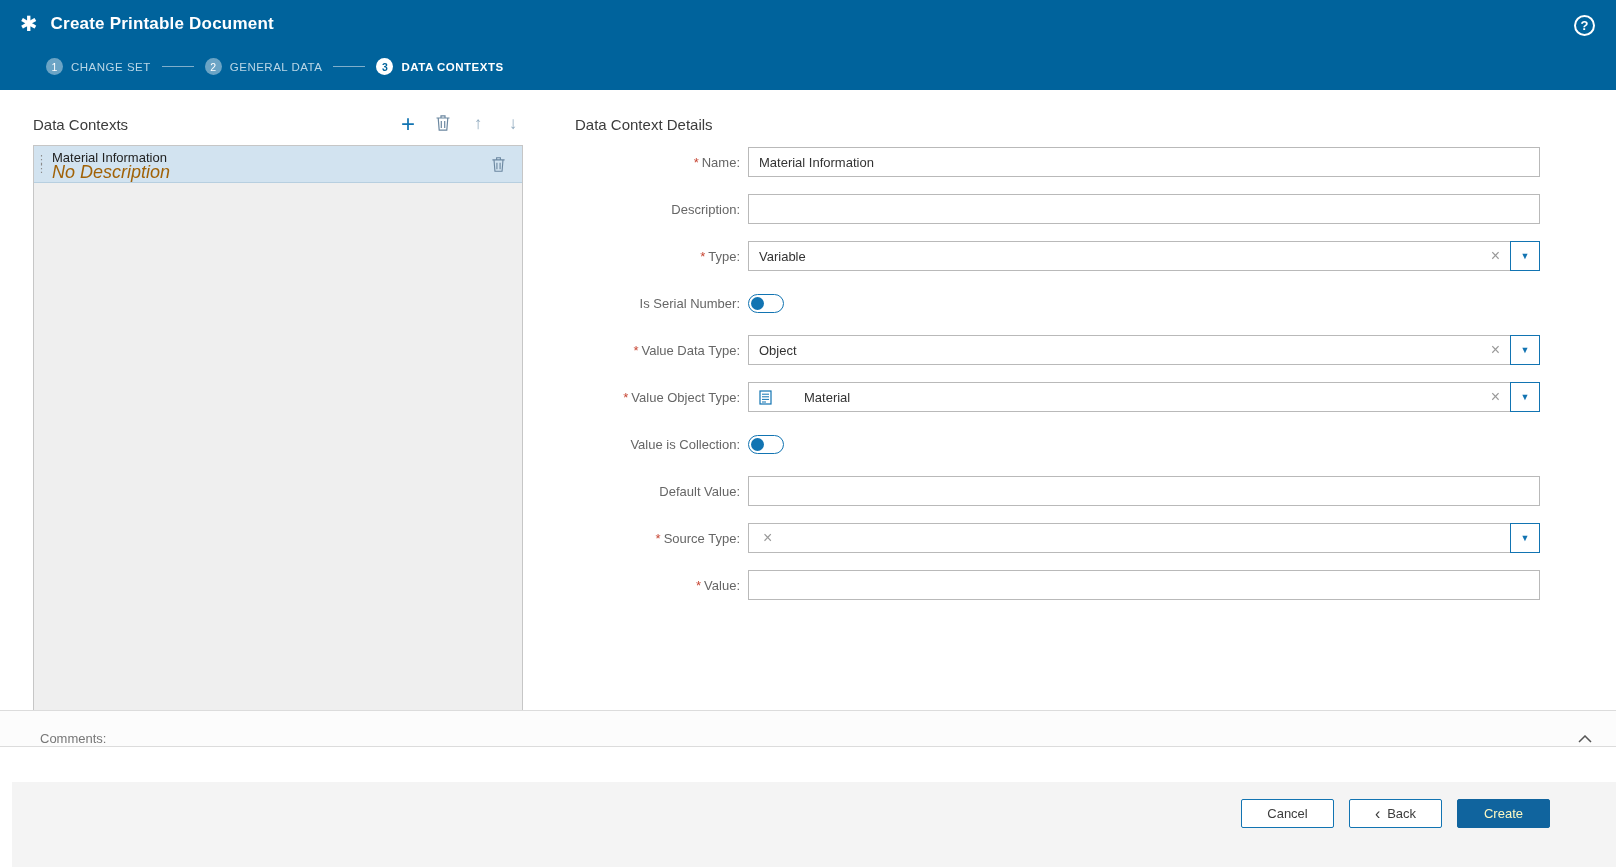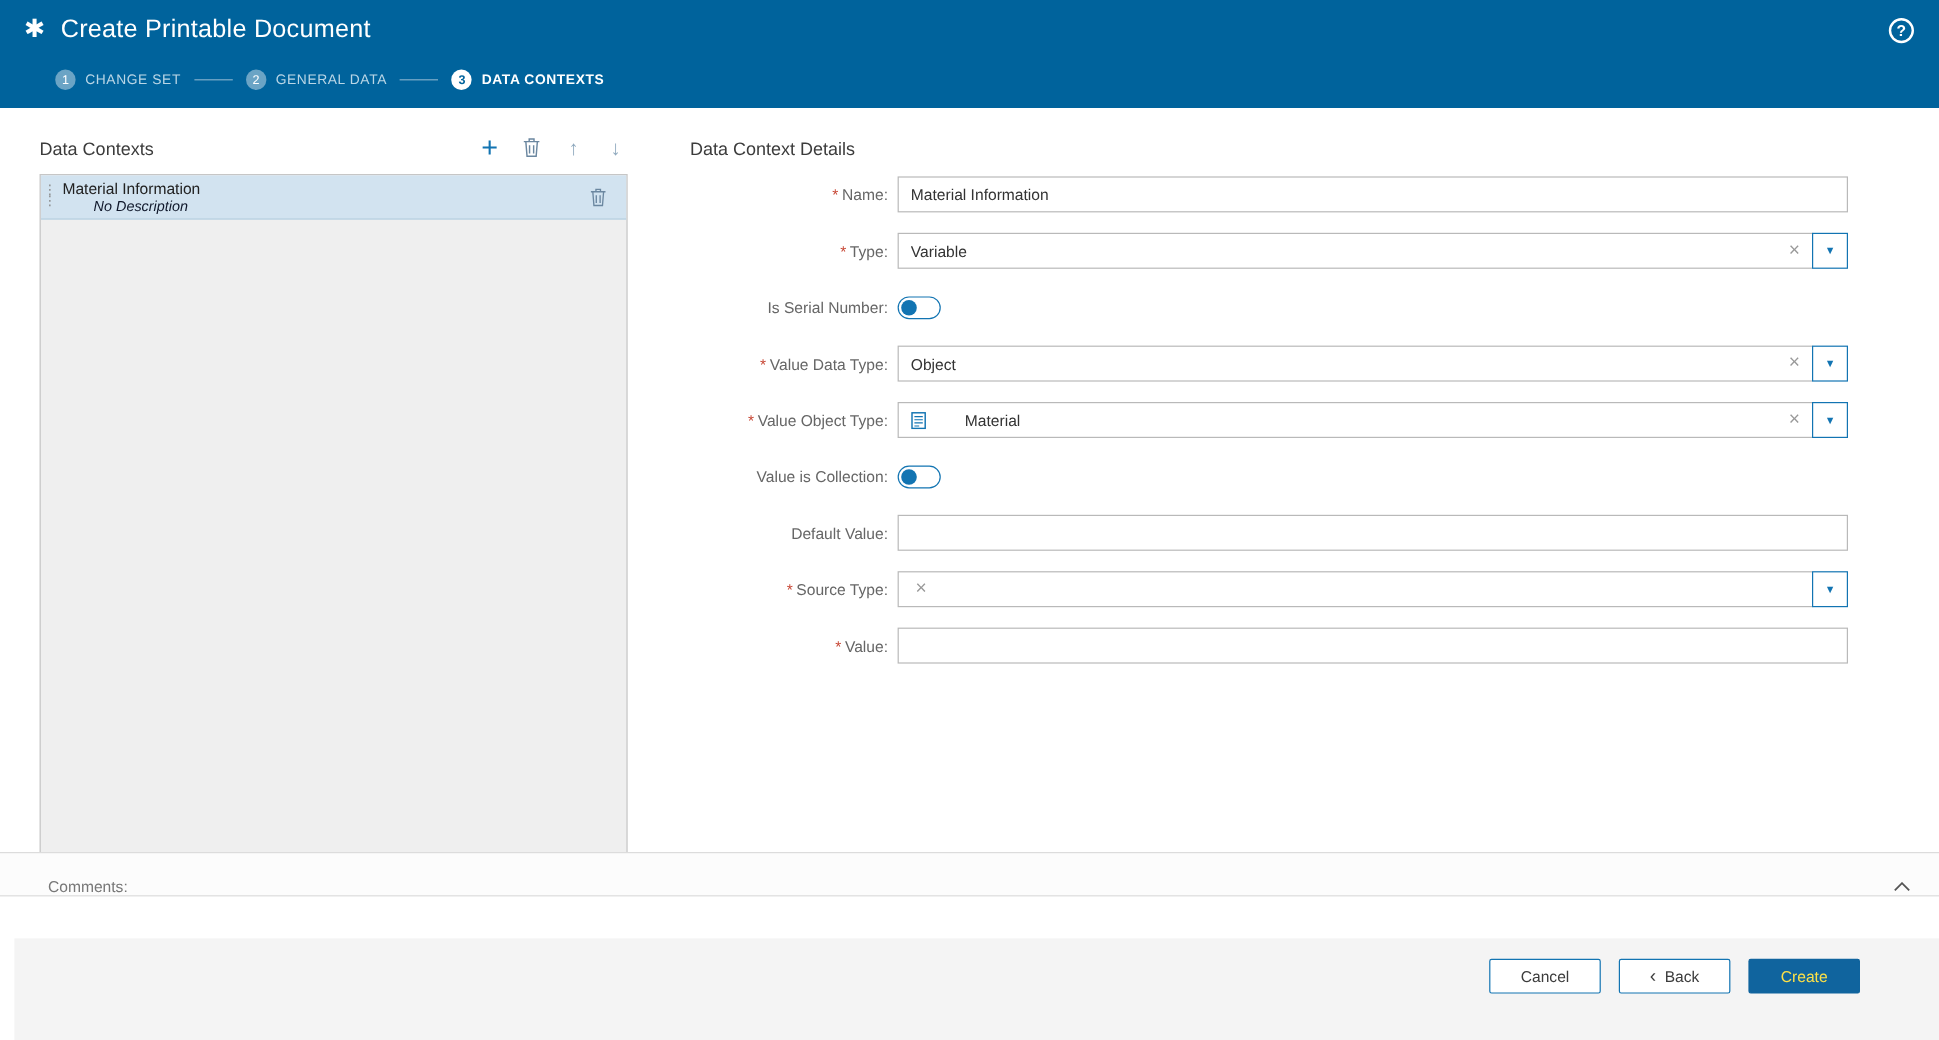--- a/index.html
+++ b/index.html
@@ -6,21 +6,21 @@
   body {
     width: 1616px; height: 867px; position: relative; overflow: hidden;
     font-family: "Liberation Sans", "DejaVu Sans", sans-serif;
     background: #ffffff; color: #333;
   }
 
   
   .header { position: absolute; top: 0; left: 0; width: 100%; height: 90px; background: #00639C; color: #fff; }
   .header-top { display: flex; align-items: center; padding: 13px 20px 0 20px; }
   .app-icon { font-size: 21px; line-height: 22px; margin-right: 13px; color: #fff; }
-  .page-title { font-size: 21px; font-weight: 400; letter-spacing: .2px; }
+  .page-title { font-size: 17px; font-weight: 700; letter-spacing: .2px; }
   .help-button { position: absolute; top: 15px; right: 21px; width: 21px; height: 21px;
     border: 2px solid #fff; border-radius: 50%; display: flex; align-items: center; justify-content: center;
     font-size: 13px; font-weight: 700; cursor: pointer; }
 
   .stepper { position: absolute; left: 46px; top: 58px; display: flex; align-items: center; }
   .step { display: flex; align-items: center; cursor: pointer; }
   .step-circle { width: 17px; height: 17px; border-radius: 50%; background: rgba(255,255,255,.42);
     color: #fff; font-size: 10.5px; display: flex; align-items: center; justify-content: center; flex: none; }
   .step-label { margin-left: 8px; font-size: 11.5px; letter-spacing: .5px; color: #B9D6E6; white-space: nowrap; }
   .step.active .step-circle { background: #fff; color: #00639C; font-weight: 700; }
@@ -36,21 +36,21 @@
     width: 20px; height: 22px; font-family: inherit; }
   .add-glyph { color: #1274B2; font-size: 24px; font-weight: 400; line-height: 20px; }
   .arrow-glyph { color: #8FA9BE; font-size: 17px; }
   .list-box { margin-top: 7px; height: 568px; background: #efefef; border: 1px solid #c6c6c6; overflow: hidden; }
   .list-item { height: 37px; background: #D2E3F0; border-bottom: 1px solid #b7cfe0;
     display: flex; align-items: center; position: relative; cursor: pointer; }
   .drag-handle { width: 14px; text-align: center; color: #8a8a8a; font-size: 11px; letter-spacing: -1px; line-height: 9px;
     white-space: pre; cursor: grab; }
   .item-texts { margin-left: 4px; display: flex; flex-direction: column; justify-content: center; }
   .item-name { font-size: 13px; color: #222; line-height: 15px; }
-  .item-desc { font-size: 12px; font-style: italic; color: #0f172a; line-height: 14px; margin-left: 26px; }
+  .item-desc { font-size: 18px; font-style: italic; color: #a16207; line-height: 14px; }
   .item-trash { position: absolute; right: 16px; top: 10px; background: none; border: none; cursor: pointer; }
 
   
   .details-panel { position: absolute; left: 556px; top: 116px; width: 984px; }
   .details-title { font-size: 15px; color: #3c3c3c; margin: 0 0 14px 19px; }
   .form-row { display: flex; align-items: center; height: 30px; margin-bottom: 17px; }
   .form-label { width: 192px; text-align: right; padding-right: 8px; font-size: 13px; color: #666;
     flex: none; white-space: nowrap; }
   .req { color: #C74634; margin-right: 3px; font-size: 13px; }
   .form-field { flex: 1; display: flex; align-items: center; }
@@ -72,21 +72,21 @@
   .comments-bar { position: absolute; top: 710px; left: 0; width: 100%; height: 37px;
     border-top: 1px solid #dcdcdc; border-bottom: 1px solid #dcdcdc; background: #fcfcfc;
     display: flex; align-items: flex-end; padding: 0 24px 0 40px; }
   .comments-label { font-size: 13px; color: #777; }
   .collapse-btn { margin-left: auto; background: none; border: none; cursor: pointer; display: flex; align-items: center; }
   .footer { position: absolute; top: 782px; left: 12px; width: 100%; height: 85px; background: #f4f4f4;
     display: flex; justify-content: flex-end; align-items: flex-start; gap: 15px; padding: 17px 78px 0 0; }
   .btn { height: 29px; min-width: 93px; font-size: 13px; font-family: inherit; border-radius: 2px; cursor: pointer;
     display: flex; align-items: center; justify-content: center; padding: 0 14px; }
   .btn-outline { background: #fff; border: 1px solid #1274B2; color: #3c3c3c; gap: 7px; }
-  .btn-primary { background: #10649E; border: 1px solid #10649E; color: #fde047; }
+  .btn-primary { background: #10649E; border: 1px solid #10649E; color: #fef9c3; }
   .back-chevron { font-size: 16px; color: #3c3c3c; line-height: 13px; }
 </style>
 </head>
 <body>
 
 <div class="header">
   <div class="header-top">
     <span class="app-icon">✱</span>
     <span class="page-title">Create Printable Document</span>
   </div>
@@ -159,20 +159,28 @@
 
   <div class="form-row">
     <span class="form-label">
       <span class="req">*</span><span>Name:</span>
     </span>
     <span class="form-field">
       <input class="text-input" type="text" value="Material Information" style="">
     </span>
   </div>
 
+  <div class="form-row">
+    <span class="form-label">
+      <span>Description:</span>
+    </span>
+    <span class="form-field">
+      <input class="text-input" type="text" value="" style="">
+    </span>
+  </div>
 
   <div class="form-row">
     <span class="form-label">
       <span class="req">*</span><span>Type:</span>
     </span>
     <span class="form-field">
       <span class="combo">
         <span class="combo-main">
           <span class="combo-value">Variable</span>
           <button class="combo-clear">×</button>

